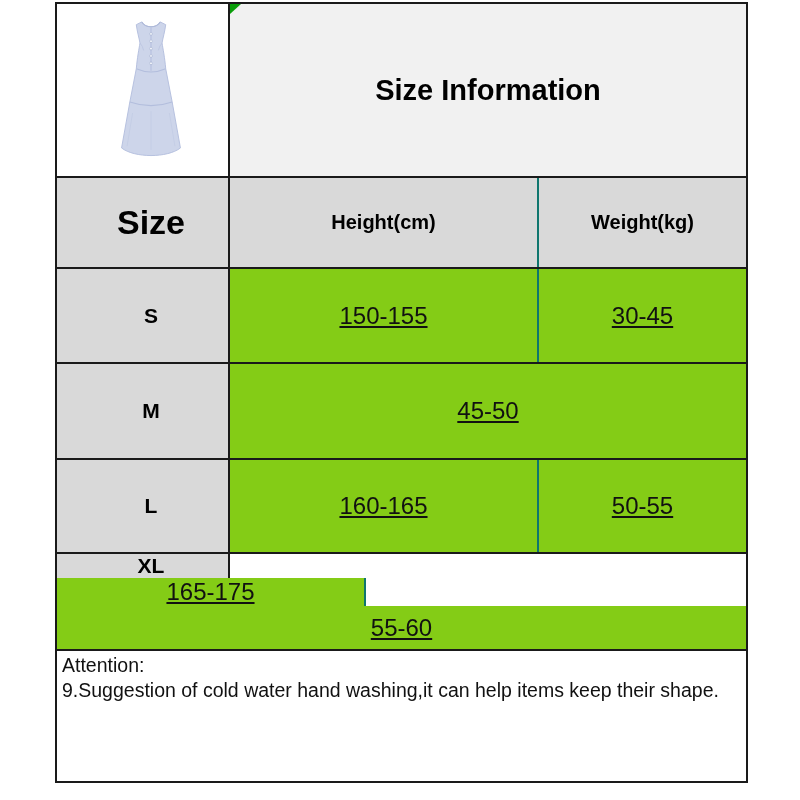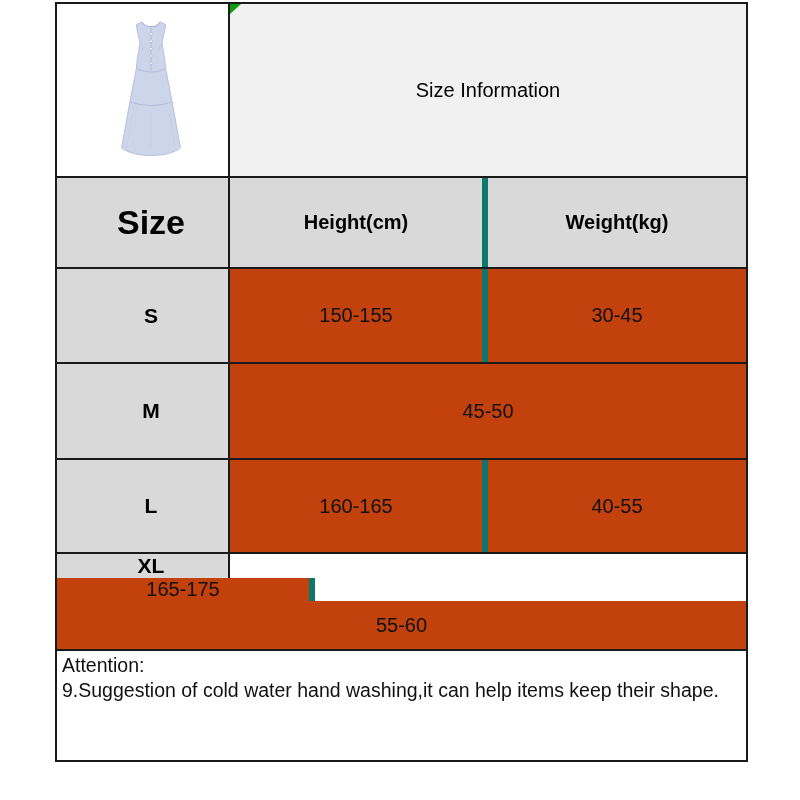--- a/index.html
+++ b/index.html
@@ -11,42 +11,42 @@
     position:absolute;left:55px;top:2px;width:693px;
     box-sizing:border-box;border:2px solid #1a1a1a;background:#fff;
   }
   .t-row{display:flex;border-bottom:2px solid #1a1a1a;}
   .t-row:last-child{border-bottom:none;}
   .cell{
     box-sizing:border-box;display:flex;align-items:center;justify-content:center;
     text-align:center;position:relative;overflow:hidden;
   }
   .c1{width:173px;border-right:2px solid #1a1a1a;padding-left:17px;}
-  .c2{width:258px;border-right:6px solid #0f766e;}
+  .c2{width:309px;border-right:2px solid #0f766e;}
   .c3{flex:1;}
   .row-top{height:172px;}
   .row-head{height:89px;}
   .row-s{height:93px;}
   .row-m{height:94px;}
   .row-l{height:92px;}
   .row-xl{height:95px;flex-direction:column;}
-  .row-note{height:109px;}
+  .row-note{height:130px;}
 
   .img-cell{background:#ffffff;}
   .info-cell{background:#f1f1f1;}
-  .title-text{font-size:20px;font-weight:normal;color:#000;}
+  .title-text{font-size:29px;font-weight:bold;color:#000;}
   .corner-marker{
     position:absolute;left:0;top:0;width:0;height:0;
     border-top:10px solid #0a9e0a;border-right:11px solid transparent;
   }
   .head-cell{background:#d9d9d9;font-weight:bold;color:#000;}
   .size-head{font-size:34px;}
   .col-head{font-size:20px;}
   .label-cell{background:#d9d9d9;font-weight:bold;font-size:21px;color:#000;}
-  .value-cell{background:#c2410c;font-size:20px;font-weight:400;color:#111;}
+  .value-cell{background:#84cc16;font-size:24px;font-weight:400;color:#111;text-decoration:underline;}
 
   .note-cell{
     background:#ffffff;display:block;padding:2px 5px 0 5px;
     font-size:19.5px;line-height:25px;text-align:left;color:#111;
   }
   .note-cell p{margin:0;}
 
   .dress-svg{display:block;}
 </style>
 </head>
@@ -103,21 +103,21 @@
   </div>
 
   <div class="t-row row-m">
     <div class="cell c1 label-cell">M</div>
     <div class="cell c3 value-cell">45-50</div>
   </div>
 
   <div class="t-row row-l">
     <div class="cell c1 label-cell">L</div>
     <div class="cell c2 value-cell">160-165</div>
-    <div class="cell c3 value-cell">40-55</div>
+    <div class="cell c3 value-cell">50-55</div>
   </div>
 
   <div class="t-row row-xl">
     <div class="cell c1 label-cell">XL</div>
     <div class="cell c2 value-cell">165-175</div>
     <div class="cell c3 value-cell">55-60</div>
   </div>
 
   <div class="t-row row-note">
     <div class="cell c3 note-cell" style="width:100%;">

